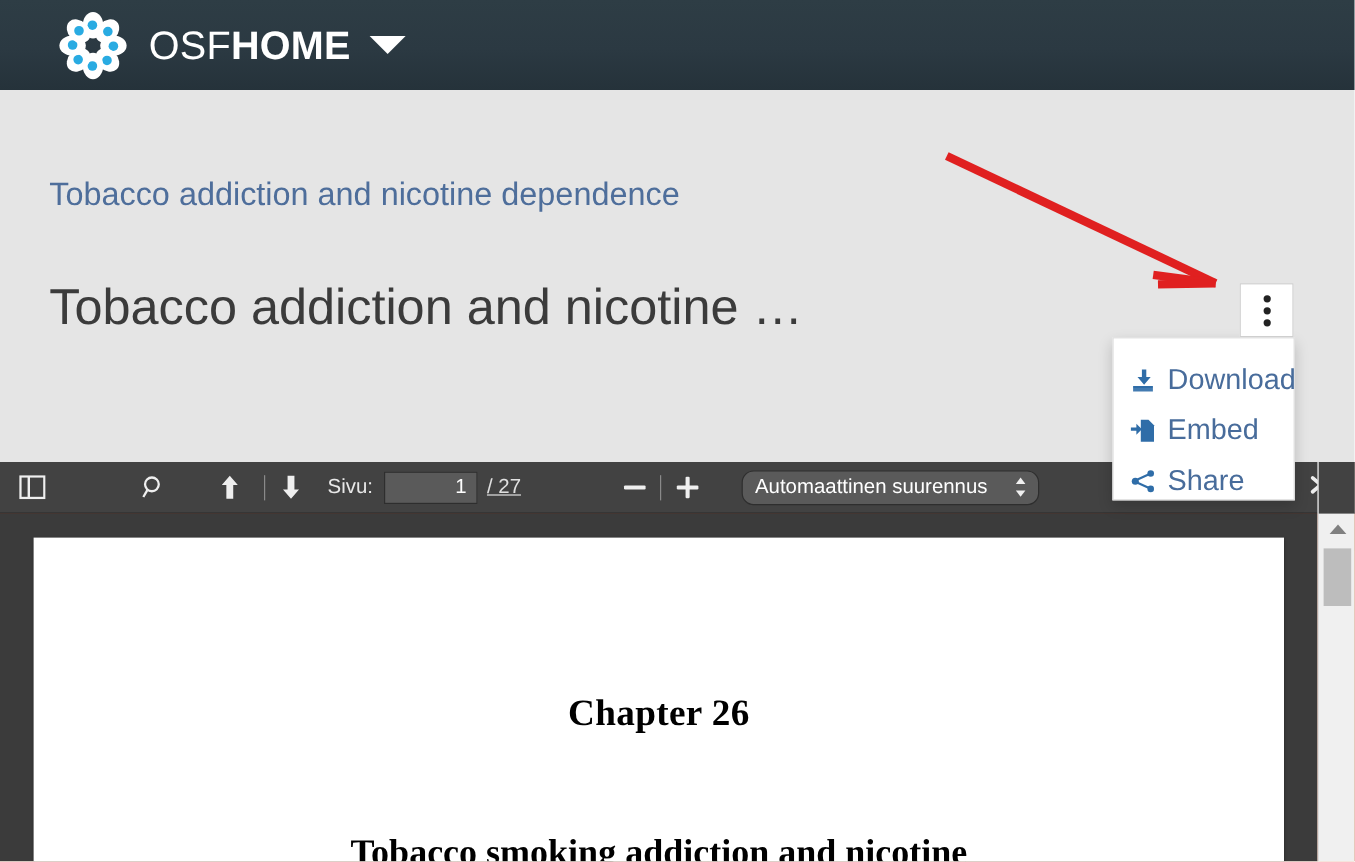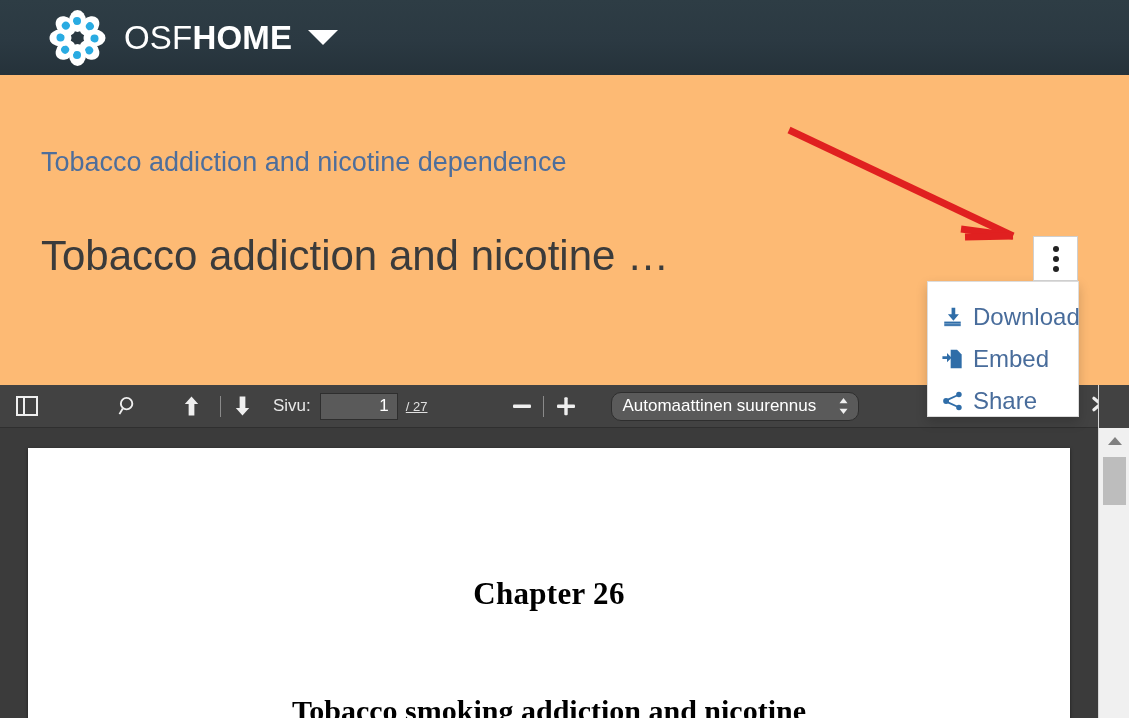--- a/index.html
+++ b/index.html
@@ -33,21 +33,21 @@
     font-weight: 300; white-space: nowrap; line-height: 1;
   }
   .brand-text b { font-weight: 700; }
   .brand-caret {
     margin-left: 16px; width: 0; height: 0;
     border-left: 15px solid transparent; border-right: 15px solid transparent;
     border-top: 15px solid #ffffff;
   }
 
   
-  .page-body { position: absolute; left: 0; top: 75px; width: 1129px; height: 384px; background:#fdba74; }
+  .page-body { position: absolute; left: 0; top: 75px; width: 1129px; height: 384px; background:#e5e5e5; }
   .breadcrumb {
     position: absolute; left: 41px; top: 72px;
     font-size: 27px; color: #4e6e9b; font-weight: 300; white-space: nowrap;
     cursor: pointer; text-decoration: none;
   }
   .doc-title {
     position: absolute; left: 41px; top: 160px;
     font-size: 42px; color: #3b3b3b; font-weight: 300; white-space: nowrap;
     line-height: 1;
   }
@@ -89,21 +89,21 @@
     display: flex; align-items: center; justify-content: center;
     height: 31px; min-width: 31px; cursor: pointer; color: #f0f0f0;
   }
   .tb-sep { width: 1px; height: 21px; background: #8a8a8a; margin: 0 6px; }
   .tb-label { color: #e8e8e8; font-size: 17px; margin-right: 9px; }
   .page-input {
     width: 78px; height: 27px; background: #5a5a5a;
     border: 1px solid #2e2e2e; color: #ffffff; font-size: 17px;
     text-align: right; padding-right: 8px; font-family: "Liberation Sans", sans-serif;
   }
-  .page-total { color: #e0e0e0; font-size: 13px; margin-left: 8px; white-space: nowrap; text-decoration: underline; }
+  .page-total { color: #e0e0e0; font-size: 17px; margin-left: 8px; white-space: nowrap; text-decoration: underline; }
   .zoom-select {
     position: relative; height: 29px; min-width: 248px; background: #5a5a5a;
     border: 1px solid #2e2e2e; color: #ffffff; font-size: 17px;
     display: flex; align-items: center; padding: 0 30px 0 10px; cursor: pointer;
   }
   .zoom-select .stepper {
     position: absolute; right: 9px; top: 50%; transform: translateY(-50%);
     display: flex; flex-direction: column; line-height: 0;
   }
   .chev-right { margin-left: auto; margin-right: 12px; color: #e6e6e6; cursor: pointer; }

